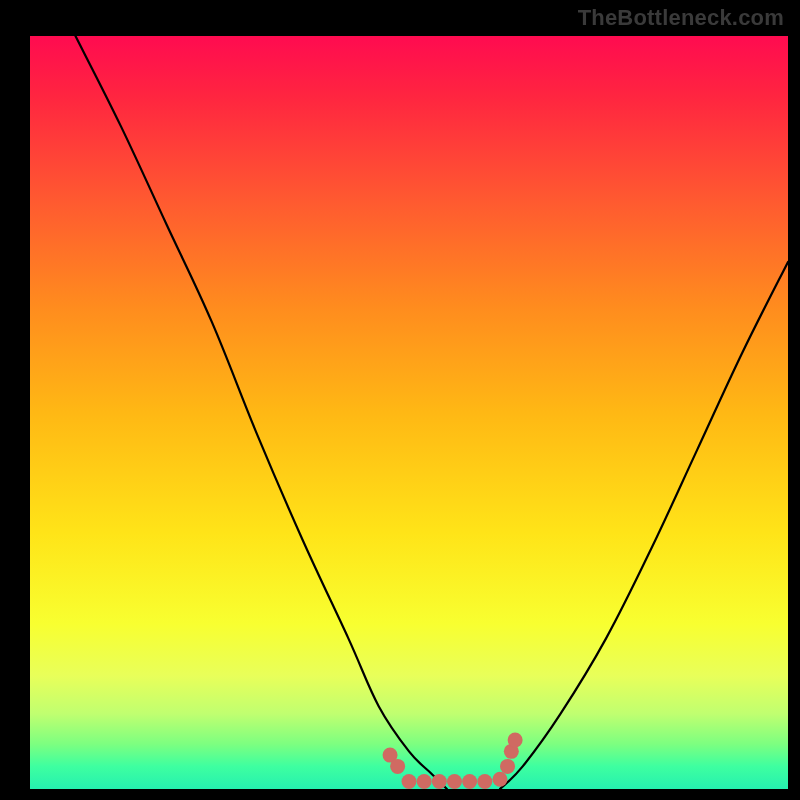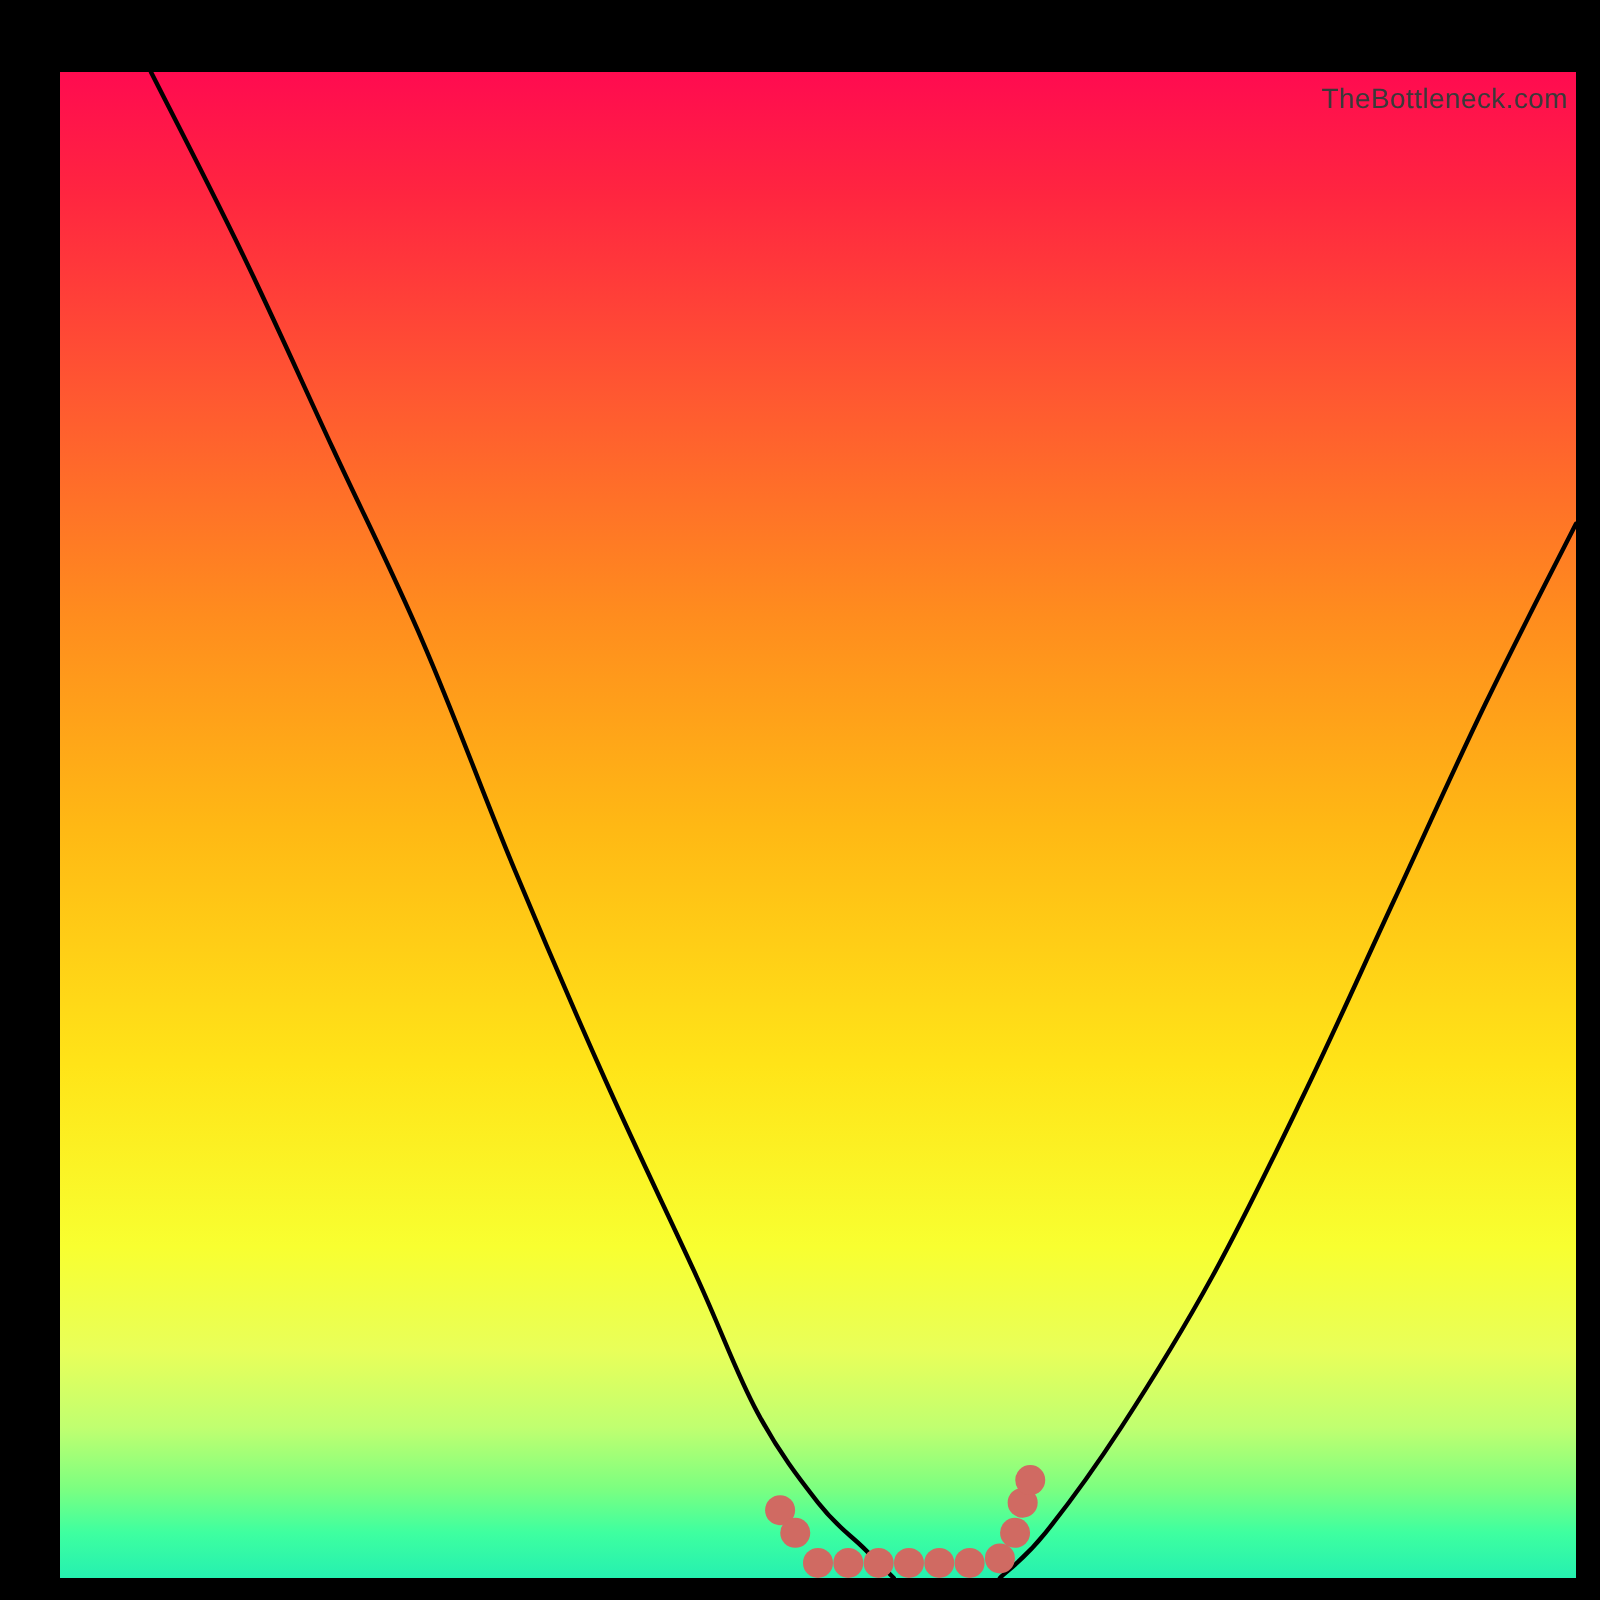--- a/index.html
+++ b/index.html
@@ -32,25 +32,24 @@
       #e8ff5a 85%,
       #c0ff70 90%,
       #7dff80 94%,
       #3effa0 97%,
       #25f0b0 100%
     );
   }
   .watermark {
     position: absolute;
     color: #3a3a3a;
-    font-size: 14px;
-    font-weight: 400;
+    font-size: 22px;
+    font-weight: 700;
     letter-spacing: 0.2px;
     user-select: none;
-    margin-top: 36px;
   }
   svg.curves {
     position: absolute;
     top: 0;
     left: 0;
   }
 </style>
 </head>
 <body>
 

